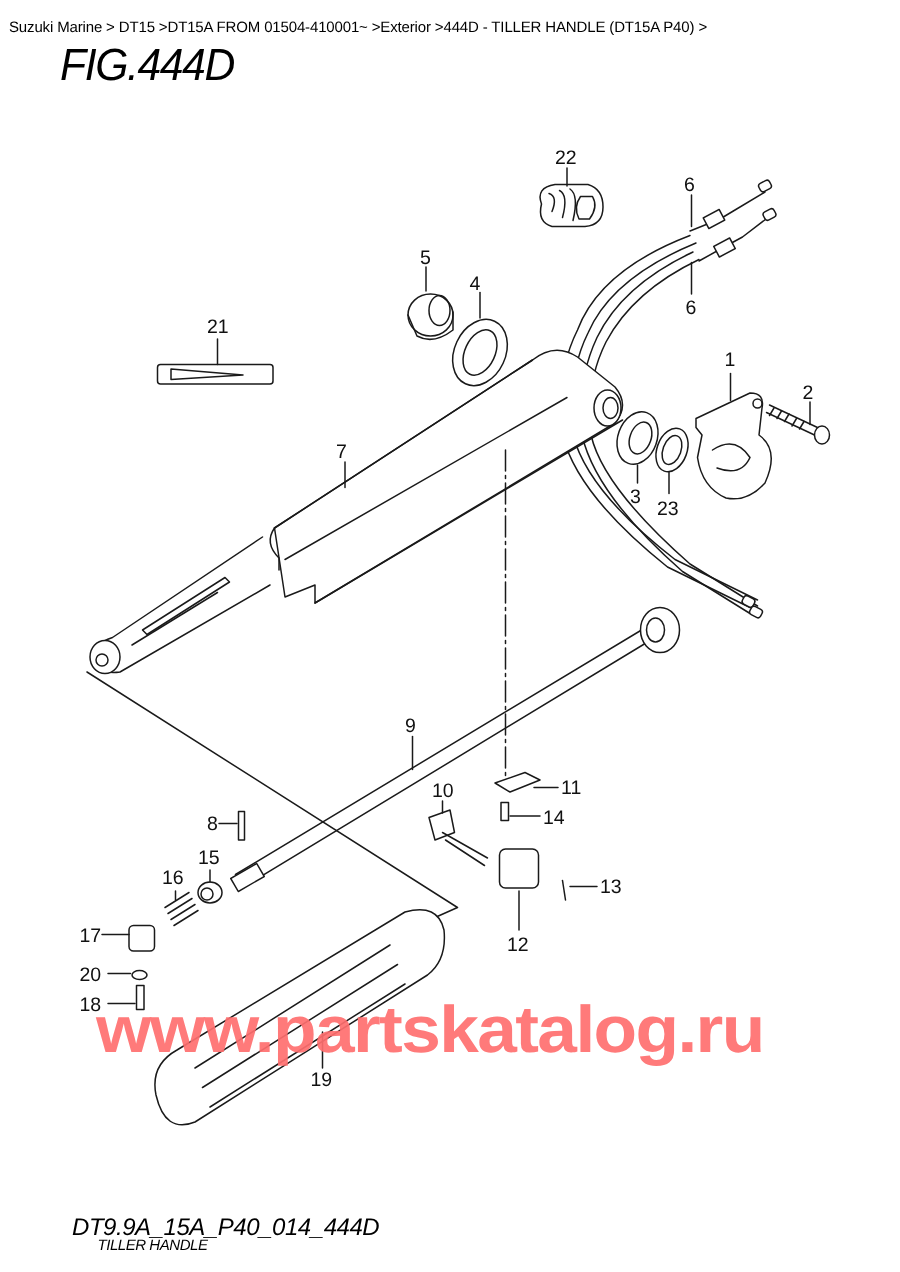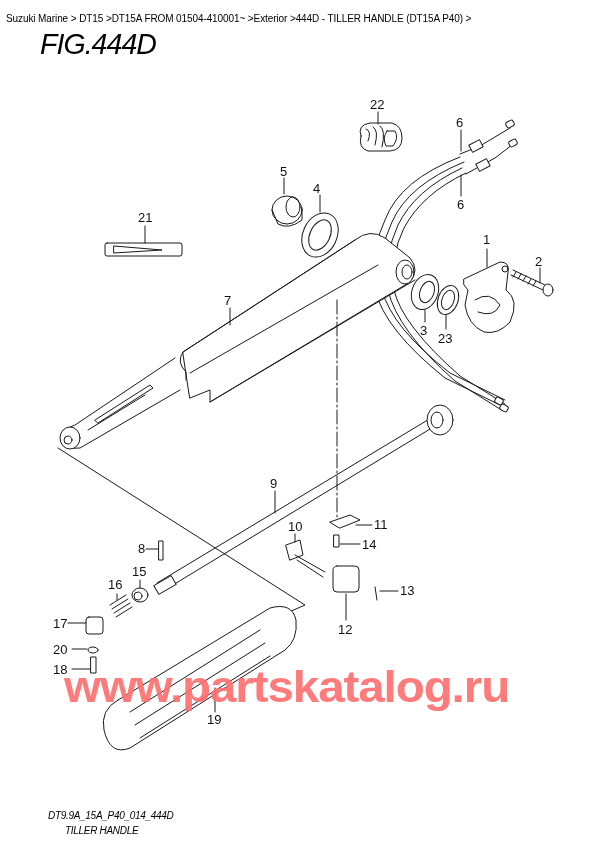--- a/index.html
+++ b/index.html
@@ -7,21 +7,21 @@
            font-family:"Liberation Sans", sans-serif; color:#000; }
     .breadcrumb { position:absolute; left:6px; top:13px; font-size:10px; white-space:nowrap; letter-spacing:-0.1px; }
     .breadcrumb span { cursor:pointer; }
     .fig-title { position:absolute; left:40px; top:27px; font-size:30px; font-style:italic;
                  letter-spacing:-1px; font-family:"Liberation Sans", sans-serif; transform:scaleX(0.95); transform-origin:left; }
     svg.diagram { position:absolute; left:0; top:0; }
     .callout { font-family:"Liberation Sans", sans-serif; font-size:13px; fill:#111; }
     .watermark { position:absolute; left:64px; top:662px; font-size:44px; font-weight:bold;
                  color:#ff6f6f; opacity:0.92; letter-spacing:-1px; white-space:nowrap;
                  font-family:"Liberation Sans", sans-serif; transform:scaleX(1.08); transform-origin:left; pointer-events:none; }
-    .footer-code { position:absolute; left:48px; top:810px; font-size:10px; font-style:italic; letter-spacing:-0.3px; }
+    .footer-code { position:absolute; left:48px; top:810px; font-size:16px; font-style:italic; letter-spacing:-0.3px; }
     .footer-name { position:absolute; left:65px; top:825px; font-size:10px; font-style:italic; letter-spacing:-0.3px; }
   </style>
 </head>
 <body>
 
 <div class="breadcrumb">
   <span>Suzuki Marine</span><span> &gt; DT15</span><span> &gt;DT15A FROM 01504-410001~</span><span> &gt;Exterior</span><span> &gt;444D - TILLER HANDLE (DT15A P40)</span><span> &gt;</span>
 </div>
 
 <div class="fig-title">FIG.444D</div>

